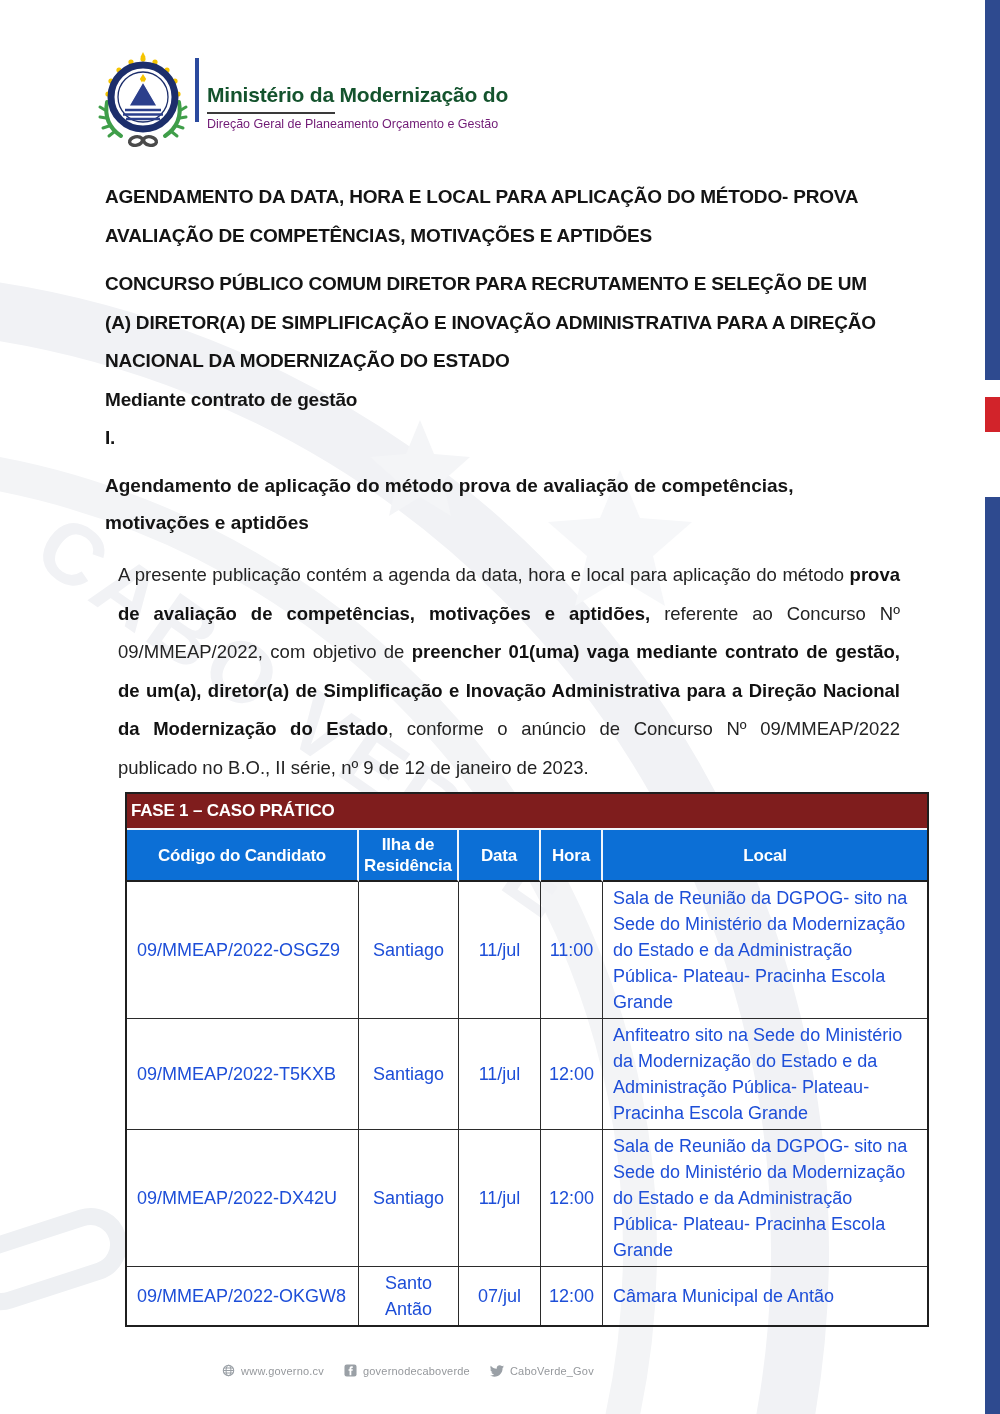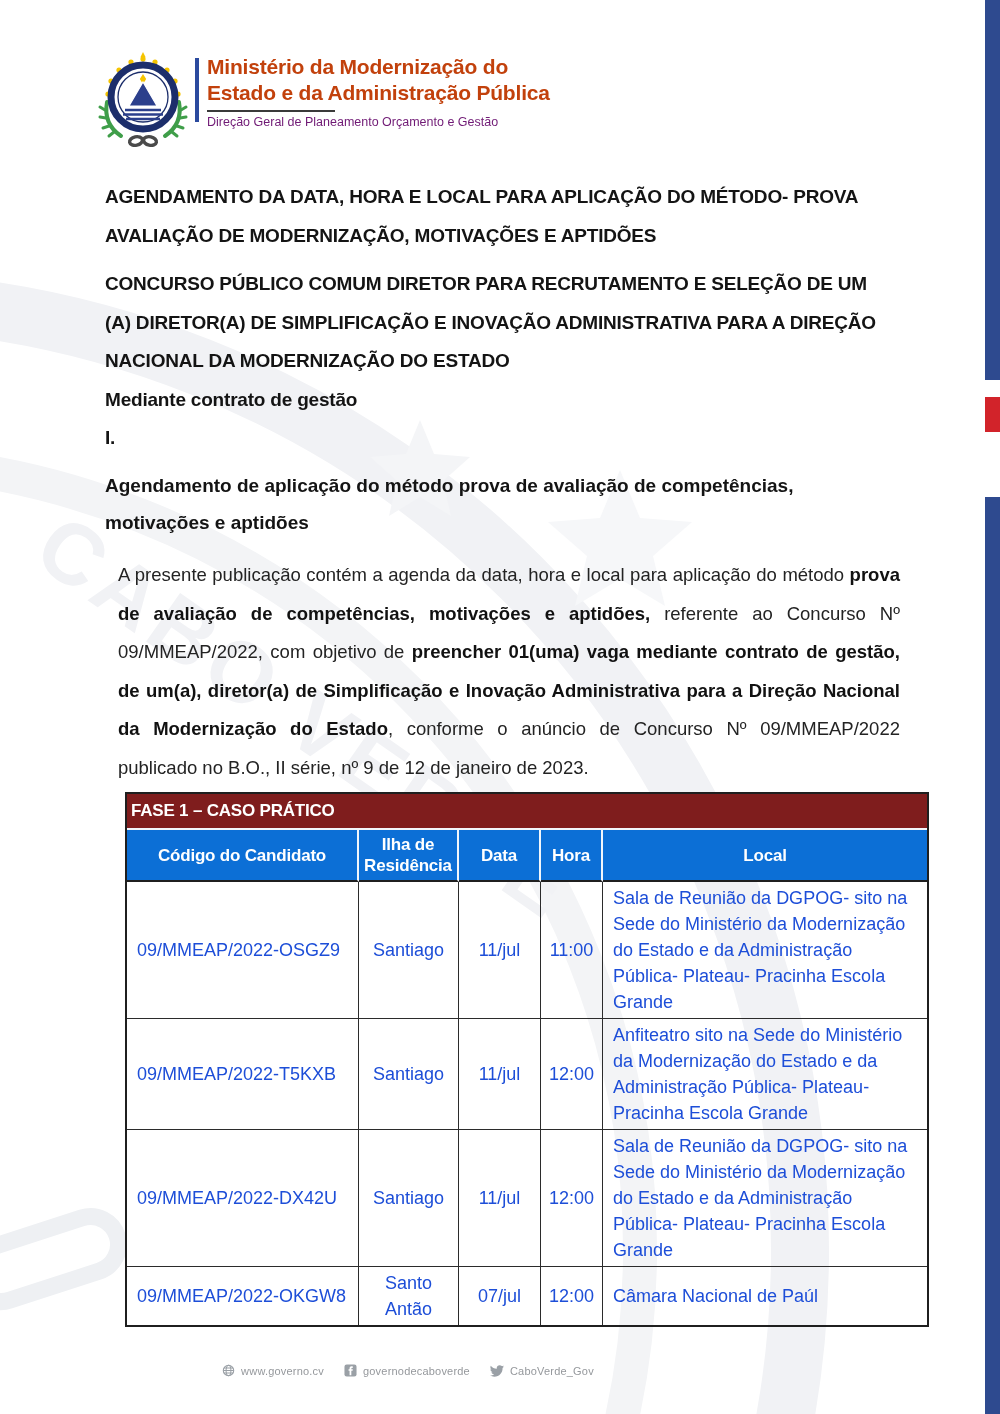--- a/index.html
+++ b/index.html
@@ -16,21 +16,21 @@
   
   .bar{position:absolute;z-index:2;}
   .bar-blue-top{right:0;top:0;width:15px;height:380px;background:#2e4a8f;}
   .bar-red{right:0;top:397px;width:15px;height:35px;background:#d2232a;}
   .bar-blue-bottom{right:0;top:497px;width:15px;height:917px;background:#2e4a8f;}
   
   .header-logo{position:absolute;left:95px;top:50px;display:flex;align-items:flex-start;z-index:3;}
   .seal{width:96px;height:100px;flex:0 0 auto;}
   .logo-divider{width:4px;height:64px;background:#2b4a9e;margin:8px 8px 0 4px;flex:0 0 auto;}
   .ministry{padding-top:4px;}
-  .ministry-line{font-weight:bold;font-size:21px;line-height:26px;color:#c2410c;letter-spacing:-0.2px;}
+  .ministry-line{font-weight:bold;font-size:21px;line-height:26px;color:#14532d;letter-spacing:-0.2px;margin-top:28px;}
   .ministry-rule{width:128px;height:2px;background:#3a3a3a;margin:4px 0 3px 0;}
   .department{font-size:12.5px;color:#701a75;}
   
   .titles{position:absolute;left:105px;top:178px;width:790px;text-align:left;z-index:3;}
   .title-line{font-weight:bold;font-size:19px;line-height:38.5px;color:#141414;letter-spacing:-0.2px;}
   .gap-before{margin-top:10px;}
   .section-heading{font-weight:bold;font-size:19px;line-height:37px;color:#141414;margin-top:9px;}
   
   .paragraph{
     position:absolute;left:118px;top:556px;width:782px;z-index:3;
@@ -119,29 +119,28 @@
       <path d="M30 60 h36 M28 64.5 h40 M31 69 h34" stroke="#2b3f8c" stroke-width="2.4"></path>
 
       <g fill="none" stroke="#4a4a4a" stroke-width="3.4">
         <ellipse cx="41" cy="91" rx="6.5" ry="4.2" transform="rotate(-12 41 91)"></ellipse>
         <ellipse cx="55" cy="91" rx="6.5" ry="4.2" transform="rotate(12 55 91)"></ellipse>
       </g>
     </svg>
     <div class="logo-divider"></div>
     <div class="ministry">
       <div class="ministry-line">Ministério da Modernização do</div>
-      <div class="ministry-line">Estado e da Administração Pública</div>
       <div class="ministry-rule"></div>
       <div class="department">Direção Geral de Planeamento Orçamento e Gestão</div>
     </div>
   </div>
 
   <div class="titles">
     <div class="title-line">AGENDAMENTO DA DATA, HORA E LOCAL PARA APLICAÇÃO DO MÉTODO- PROVA</div>
-    <div class="title-line">AVALIAÇÃO DE MODERNIZAÇÃO, MOTIVAÇÕES E APTIDÕES</div>
+    <div class="title-line">AVALIAÇÃO DE COMPETÊNCIAS, MOTIVAÇÕES E APTIDÕES</div>
     <div class="title-line gap-before">CONCURSO PÚBLICO COMUM DIRETOR PARA RECRUTAMENTO E SELEÇÃO DE UM</div>
     <div class="title-line">(A) DIRETOR(A) DE SIMPLIFICAÇÃO E INOVAÇÃO ADMINISTRATIVA PARA A DIREÇÃO</div>
     <div class="title-line">NACIONAL DA MODERNIZAÇÃO DO ESTADO</div>
     <div class="title-line">Mediante contrato de gestão</div>
     <div class="title-line">I.</div>
     <div class="section-heading">Agendamento de aplicação do método prova de avaliação de competências, motivações e aptidões</div>
   </div>
 
   <div class="paragraph" id="paragraph"><span>A presente publicação contém a agenda da data, hora e local para aplicação do método </span><b>prova de avaliação de competências, motivações e aptidões,</b><span> referente ao Concurso Nº 09/MMEAP/2022, com objetivo de </span><b>preencher 01(uma) vaga mediante contrato de gestão, de um(a), diretor(a) de Simplificação e Inovação Administrativa para a Direção Nacional da Modernização do Estado</b><span>, conforme o anúncio de Concurso Nº 09/MMEAP/2022 publicado no B.O., II série, nº 9 de 12 de janeiro de 2023.</span></div>
 
@@ -186,21 +185,21 @@
             <td class="t-cell c-center">Santiago</td>
             <td class="t-cell c-center">11/jul</td>
             <td class="t-cell c-center">12:00</td>
             <td class="t-cell c-left">Sala de Reunião da DGPOG- sito na Sede do Ministério da Modernização do Estado e da Administração Pública- Plateau- Pracinha Escola Grande</td>
           </tr>
           <tr>
             <td class="t-cell c-left">09/MMEAP/2022-OKGW8</td>
             <td class="t-cell c-center">Santo Antão</td>
             <td class="t-cell c-center">07/jul</td>
             <td class="t-cell c-center">12:00</td>
-            <td class="t-cell c-left">Câmara Nacional de Paúl</td>
+            <td class="t-cell c-left">Câmara Municipal de Antão</td>
           </tr>
         </tbody>
     </table>
   </div>
 
   <div class="footer">
     <div class="footer-item">
       <svg width="13" height="13" viewBox="0 0 14 14">
         <circle cx="7" cy="7" r="5.6" fill="none" stroke="#9aa0a6" stroke-width="1.2"></circle>
         <ellipse cx="7" cy="7" rx="2.6" ry="5.6" fill="none" stroke="#9aa0a6" stroke-width="1.1"></ellipse>

